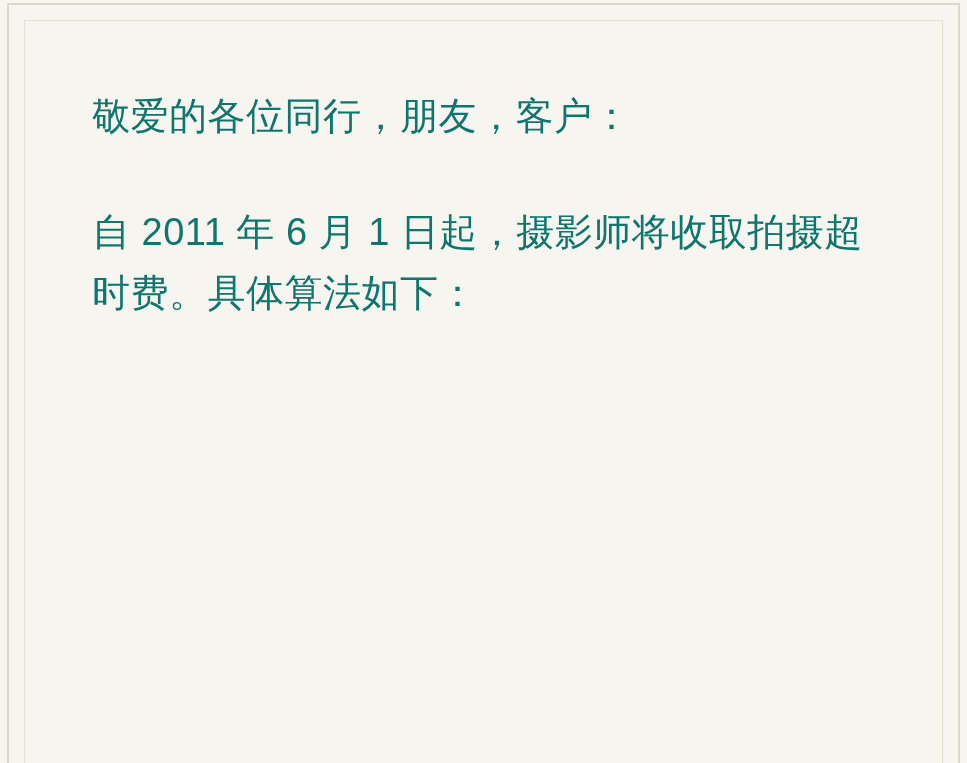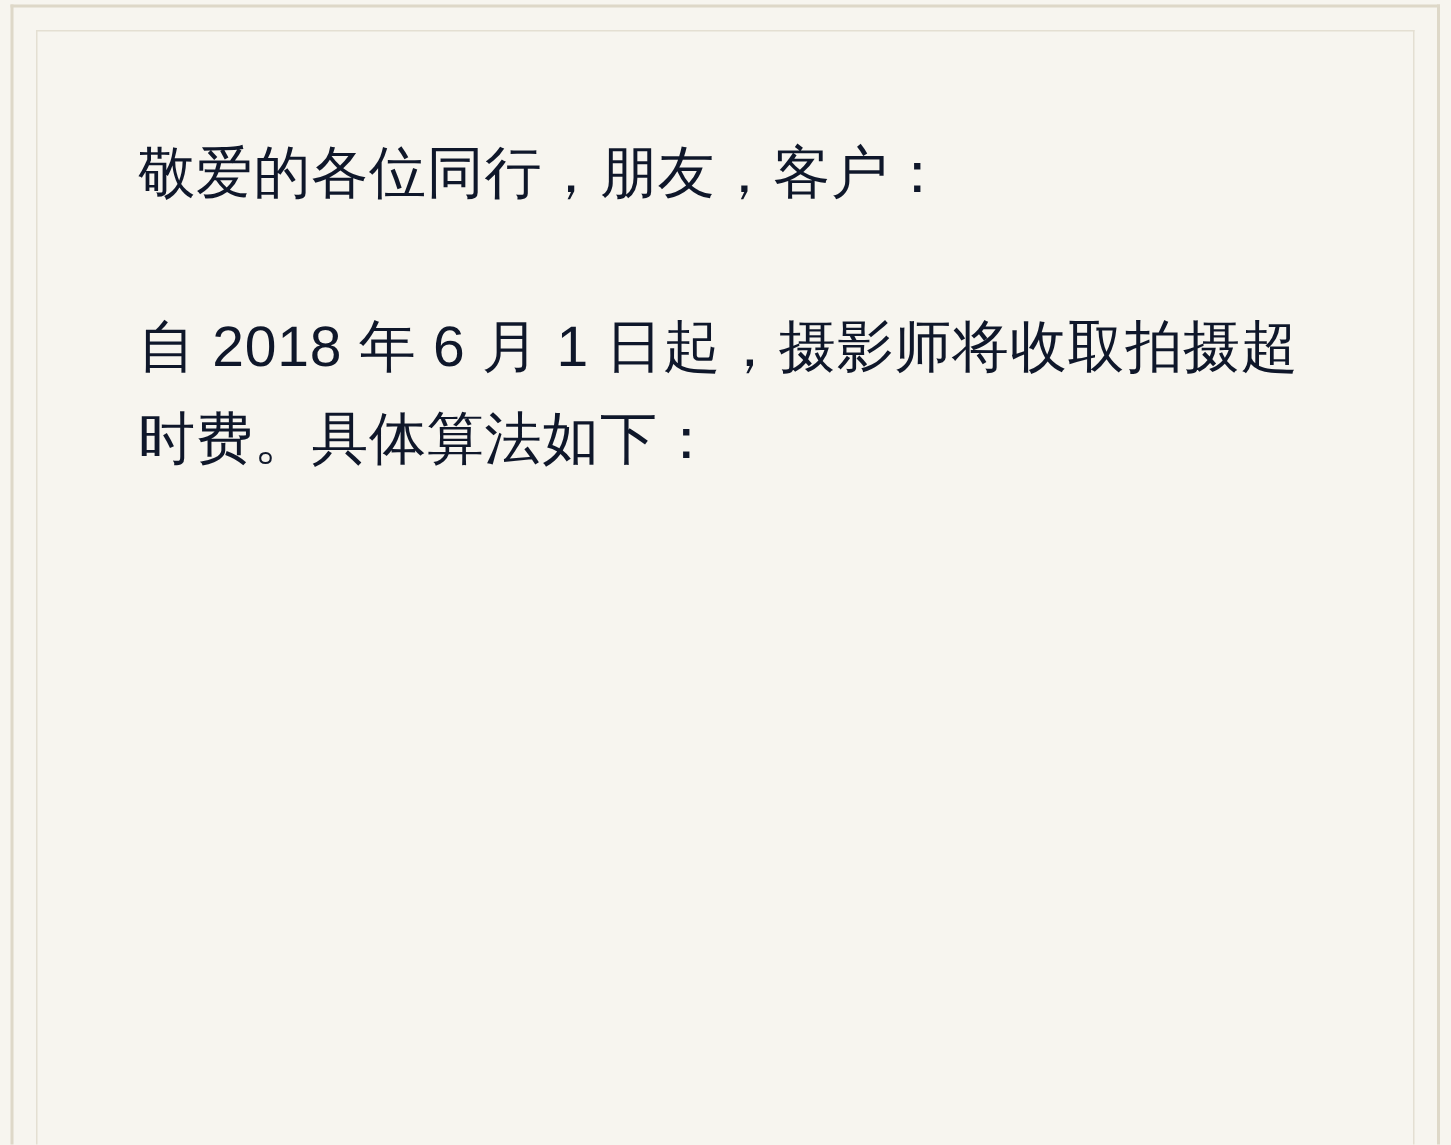--- a/index.html
+++ b/index.html
@@ -44,21 +44,21 @@
     border-bottom: none;
     box-sizing: border-box;
     pointer-events: none;
   }
 
   .content {
     position: absolute;
     left: 92px;
     top: 86px;
     right: 80px;
-    color: #0f172a;
+    color: #0f766e;
     font-size: 38px;
     line-height: 1.62;
     letter-spacing: 0.5px;
   }
 
   .para {
     margin: 0 0 54px 0;
     white-space: pre-wrap;
     word-break: break-word;
   }
@@ -69,16 +69,16 @@
 </head>
 <body>
 
 <div class="page">
 
   <div class="frame-outer"></div>
   <div class="frame-inner"></div>
 
   <div class="content">
     <p class="para">敬爱的各位同行，朋友，客户：</p>
-    <p class="para">自 2018 年 6 月 1 日起，摄影师将收取拍摄超时费。具体算法如下：</p>
+    <p class="para">自 2011 年 6 月 1 日起，摄影师将收取拍摄超时费。具体算法如下：</p>
   </div>
 
 </div>
 
 </body></html>

